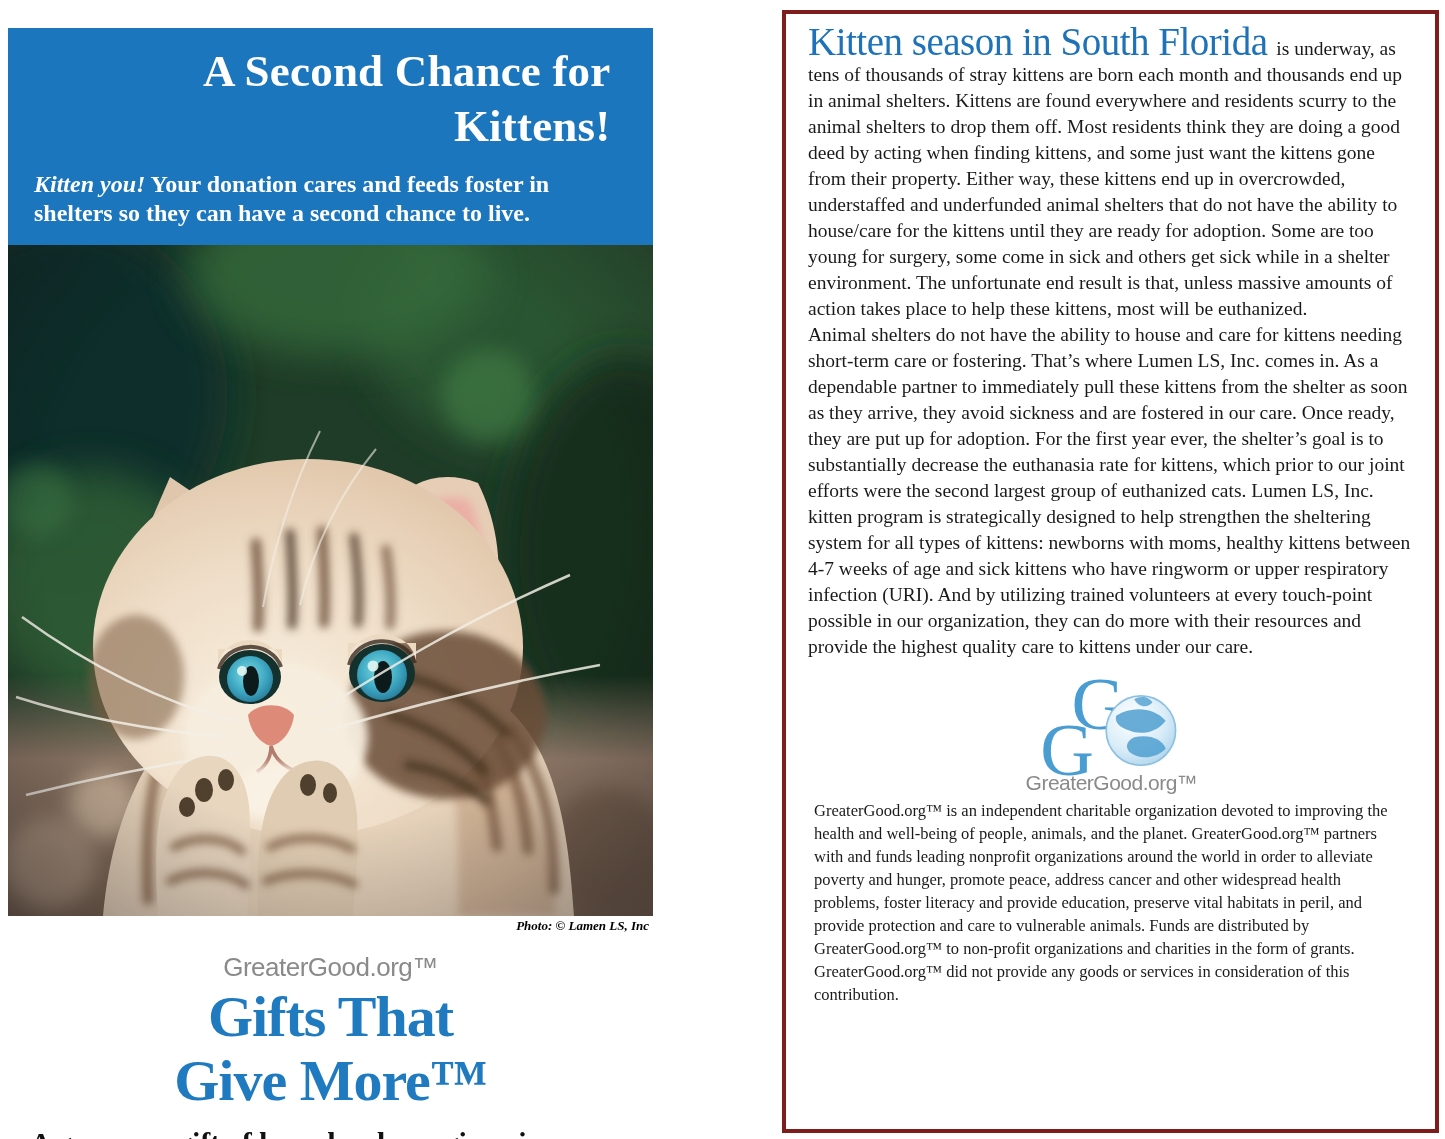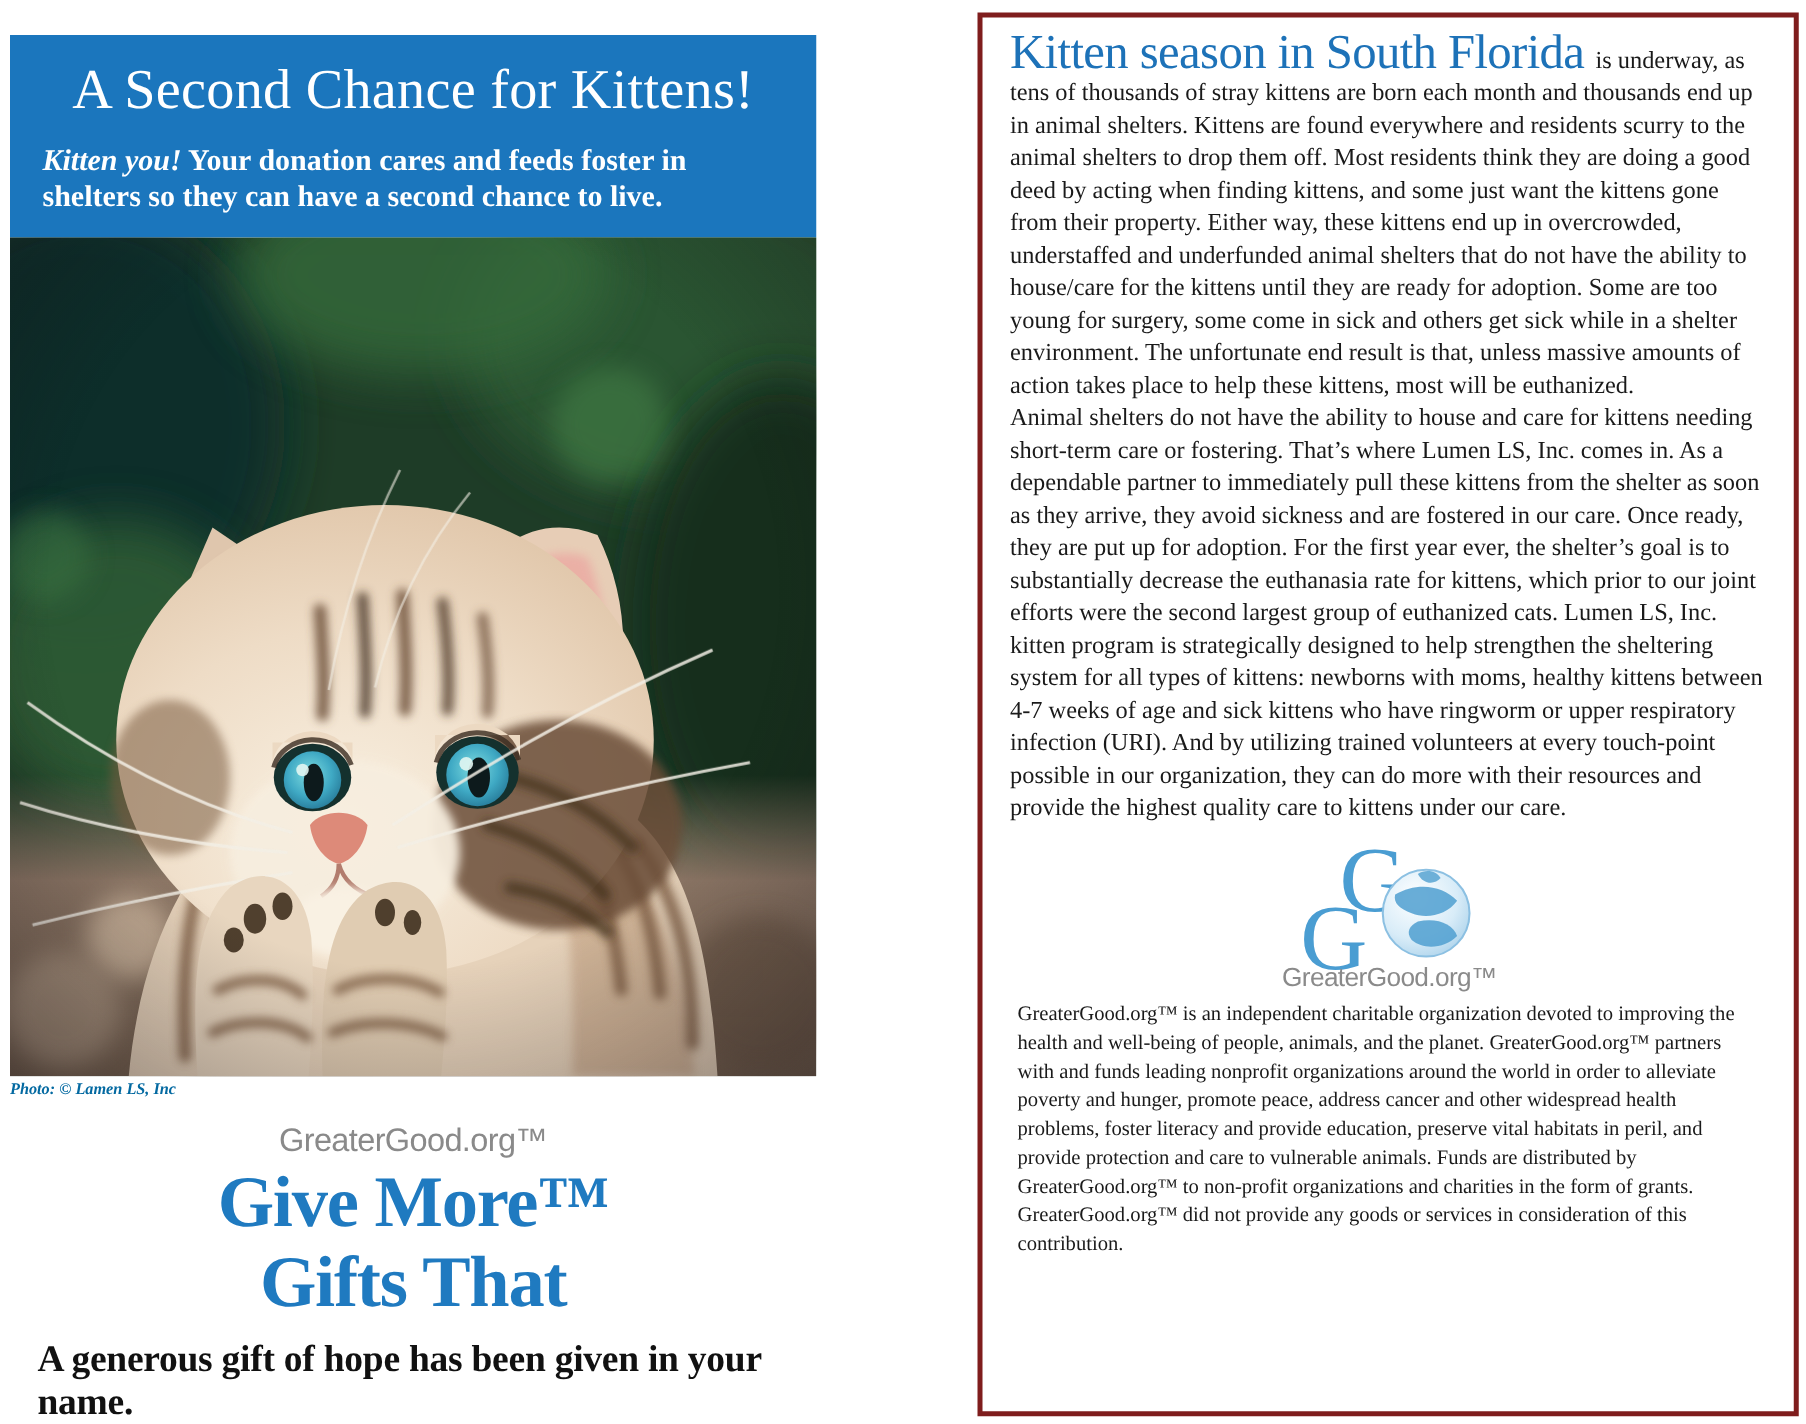--- a/index.html
+++ b/index.html
@@ -7,28 +7,28 @@
     width:1445px;height:1139px;background:#ffffff;
     font-family:"Liberation Serif",serif;position:relative;overflow:hidden;
     -webkit-font-smoothing:antialiased;
   }
   .page{position:absolute;inset:0;}
 
   
   .left-panel{position:absolute;left:8px;top:28px;width:645px;}
   .hdr{background:#1b76bd;color:#ffffff;padding:16px 24px 18px 24px;box-sizing:border-box;}
   .hdr-title{
-    margin:0 auto;font-size:45px;line-height:1.22;text-align:center;
-    font-weight:normal;max-width:560px;letter-spacing:.2px;
+    margin:0 auto;font-size:45px;line-height:1.22;text-align:right;
+    font-weight:bold;max-width:560px;letter-spacing:.2px;
   }
   .hdr-sub{margin-top:16px;font-size:24px;line-height:1.2;font-weight:bold;padding:0 2px;}
   .hdr-sub .lead-it{font-style:italic;}
   .photo{display:block;width:645px;height:671px;}
   .caption{
-    text-align:left;color:#0369a1;font-style:italic;font-weight:bold;
+    text-align:right;color:#000000;font-style:italic;font-weight:bold;
     font-size:13px;line-height:1;margin-top:3px;padding-right:4px;
   }
   .gg-left{text-align:center;margin-top:22px;line-height:1;}
   .gg-left .brand{
     color:#8a8a8a;font-family:"Liberation Sans",sans-serif;
     font-size:26px;letter-spacing:-0.5px;
   }
   .gg-left .big{
     color:#1f7ac0;font-weight:bold;font-size:58px;line-height:.93;
     letter-spacing:-1px;margin-top:10px;
@@ -204,22 +204,22 @@
         <path d="M258,636 C284,625 322,627 346,639"></path>
       </g>
 
       <rect width="645" height="671" fill="url(#vig)"></rect>
     </svg>
 
     <div class="caption">Photo: © Lamen LS, Inc</div>
 
     <div class="gg-left">
       <div class="brand">GreaterGood.org™</div>
+      <div class="big">Gifts That</div>
       <div class="big">Give More™</div>
-      <div class="big">Gifts That</div>
     </div>
 
     <div class="left-footer">A generous gift of hope has been given in your name.</div>
   </div>
 
   <div class="right-panel">
     <p class="para">
       <span class="lead-head">Kitten season in South Florida</span>
       <span>is underway, as tens of thousands of stray kittens are born each month and thousands end up in animal shelters. Kittens are found everywhere and residents scurry to the animal shelters to drop them off. Most residents think they are doing a good deed by acting when finding kittens, and some just want the kittens gone from their property. Either way, these kittens end up in overcrowded, understaffed and underfunded animal shelters that do not have the ability to house/care for the kittens until they are ready for adoption. Some are too young for surgery, some come in sick and others get sick while in a shelter environment. The unfortunate end result is that, unless massive amounts of action takes place to help these kittens, most will be euthanized.</span>
     </p>

